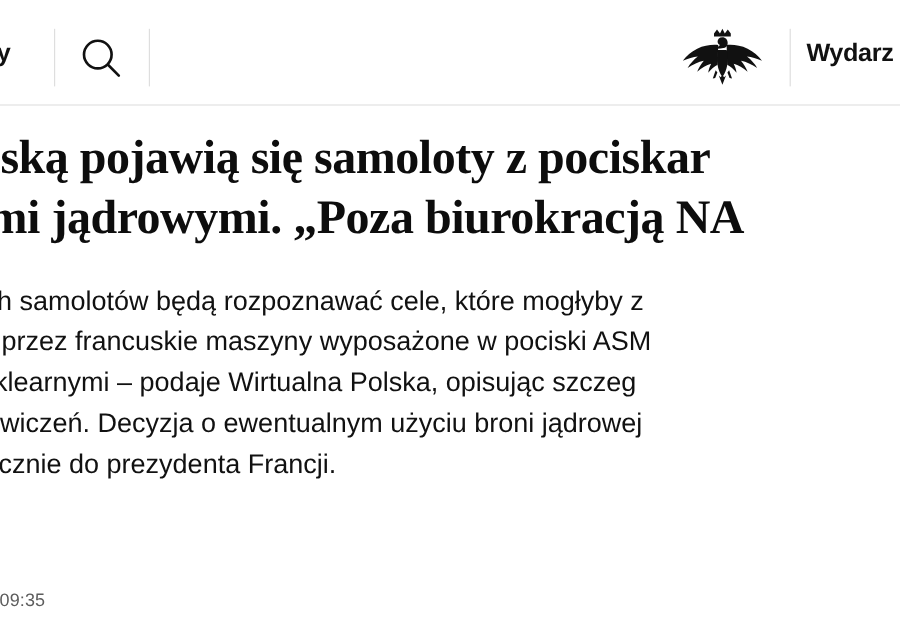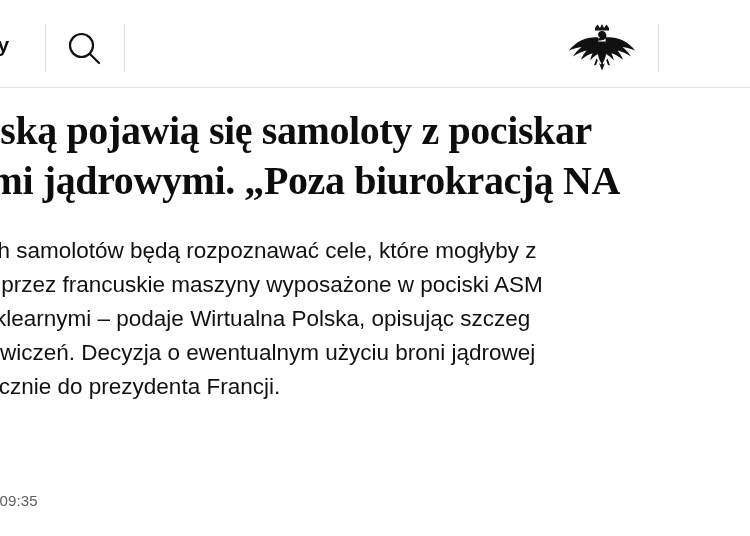--- a/index.html
+++ b/index.html
@@ -174,20 +174,21 @@
         <path d="M28.4 36.6 L26 43.4 L28 43 L29.8 38.4 Z"></path>
         <path d="M39.6 36.6 L42 43.4 L40 43 L38.2 38.4 Z"></path>
 
         <path d="M31 41 L34 48.6 L37 41 L35.4 42.4 L34 40.6 L32.6 42.4 Z"></path>
       </g>
     </svg>
   </div>
 
   <div class="divider d3"></div>
 
+  <div class="nav-label-right">Wydarz</div>
 </div>
 
 <div class="article">
 
   <h1 class="headline">
     <span class="line l1">olską pojawią się samoloty z pociskar</span>
     <span class="line l2">ami jądrowymi. „Poza biurokracją NA</span>
   </h1>
 
   <p class="lead">

